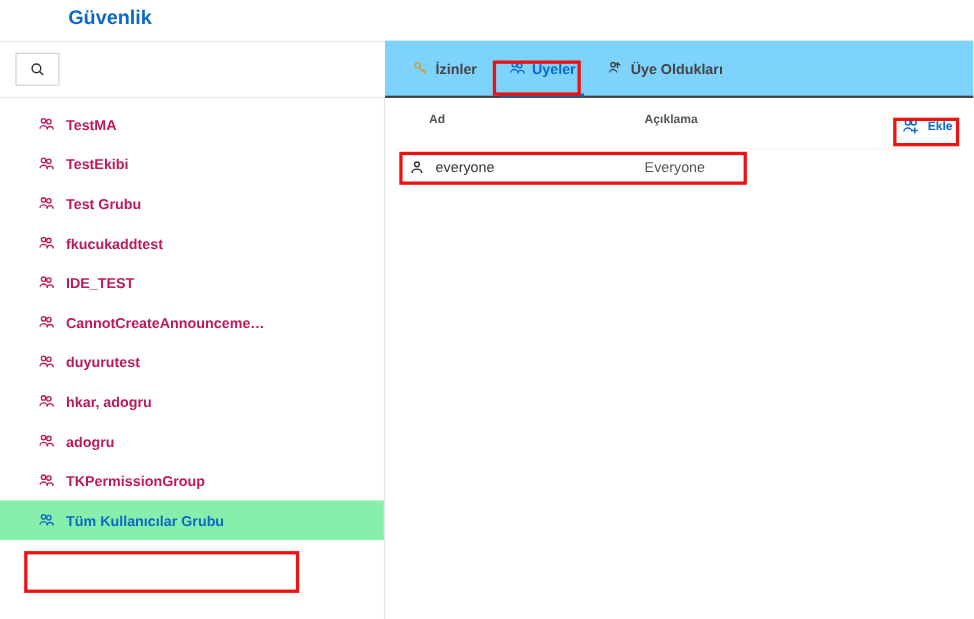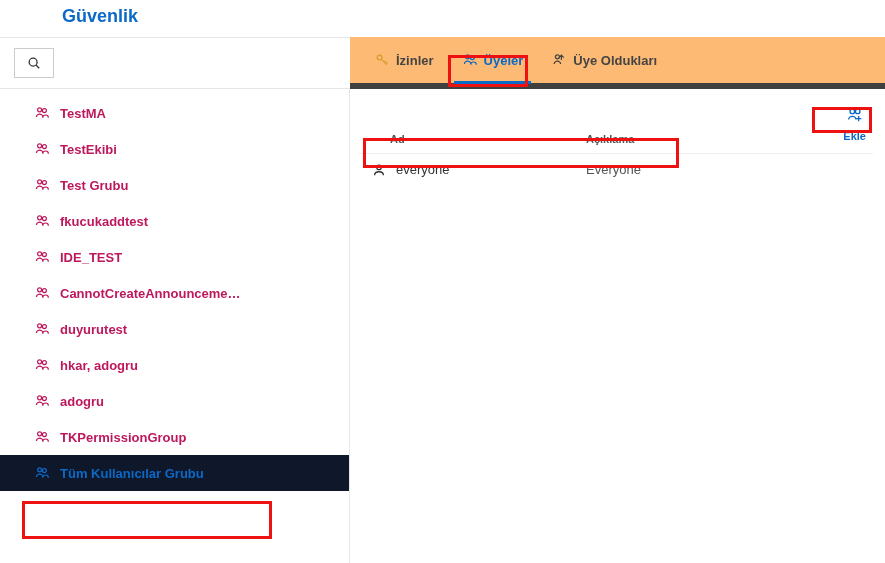--- a/index.html
+++ b/index.html
@@ -12,35 +12,35 @@
 
 .toolbar { display: flex; align-items: center; border-top: 1px solid #e6e6e6; border-bottom: 1px solid #e6e6e6; height: 52px; }
 .search-box { width: 40px; height: 30px; border: 1px solid #ccc; margin-left: 14px; display: flex; align-items: center; justify-content: center; cursor: text; }
 .toolbar-actions { display: flex; align-items: center; gap: 22px; margin-left: auto; padding-right: 36px; }
 .toolbar-btn { display: flex; align-items: center; gap: 6px; cursor: pointer; color: #444; }
 .toolbar-btn svg { width: 16px; height: 16px; }
 
 .main { display: flex; flex: 1; min-height: 0; }
 .sidebar { width: 350px; border-right: 1px solid #e6e6e6; overflow-y: auto; padding-top: 6px; }
 .group-item { display: flex; align-items: center; gap: 10px; padding: 10px 14px 10px 34px; cursor: pointer; font-weight: 600; color: #be185d; font-size: 13px; position: relative; }
-.group-item.selected { background: #0f172a; color: #0b69c7; align-items: center; }
+.group-item.selected { background: #86efac; color: #0b69c7; align-items: center; }
 .group-item svg { width: 16px; height: 16px; flex-shrink: 0; }
 
 .content { flex: 1; display: flex; flex-direction: column; }
-.tabs { display: flex; align-items: center; gap: 0; padding: 0 10px; border-bottom: 6px solid #404040; height: 52px; margin-top: -52px; background: #fdba74; position: relative; }
+.tabs { display: flex; align-items: center; gap: 0; padding: 0 10px; border-bottom: 2px solid #404040; height: 52px; margin-top: -52px; background: #7dd3fc; position: relative; }
 .tab { display: flex; align-items: center; gap: 6px; padding: 0 14px; height: 100%; cursor: pointer; color: #444; font-weight: 600; position: relative; }
 .tab.active { color: #0b69c7; }
 .tab.active::after { content: ""; position: absolute; left: 6px; right: 6px; bottom: -1px; height: 3px; background: #0b69c7; }
 .tab svg { width: 16px; height: 16px; }
 
 .table-area { padding: 8px 12px 0 8px; }
-.table-header { display: flex; align-items: flex-end; padding: 6px 0 8px 8px; font-size: 11px; font-weight: 600; color: #555; }
+.table-header { display: flex; align-items: flex-start; padding: 6px 0 8px 8px; font-size: 11px; font-weight: 600; color: #555; }
 .col-name { width: 220px; padding-left: 24px; }
 .col-desc { flex: 1; }
-.add-btn { display: flex; align-items: center; gap: 6px; color: #0b69c7; font-weight: 700; cursor: pointer; padding: 3px 7px; flex-direction: column; }
+.add-btn { display: flex; align-items: center; gap: 6px; color: #0b69c7; font-weight: 700; cursor: pointer; padding: 3px 7px; }
 .add-btn svg { width: 18px; height: 18px; }
 
 .table-row { display: flex; align-items: flex-start; padding: 8px 8px; border-top: 1px solid #f0f0f0; }
 .row-name { width: 220px; display: flex; align-items: center; gap: 10px; padding-left: 6px; }
 .row-name svg { width: 14px; height: 14px; }
 .row-desc { flex: 1; color: #555; }
 
 .hl { position: absolute; border: 3px solid #e11; pointer-events: none; }
 .hl-tab { left: 448px; top: 55px; width: 80px; height: 32px; }
 .hl-add { left: 812px; top: 107px; width: 60px; height: 26px; }

